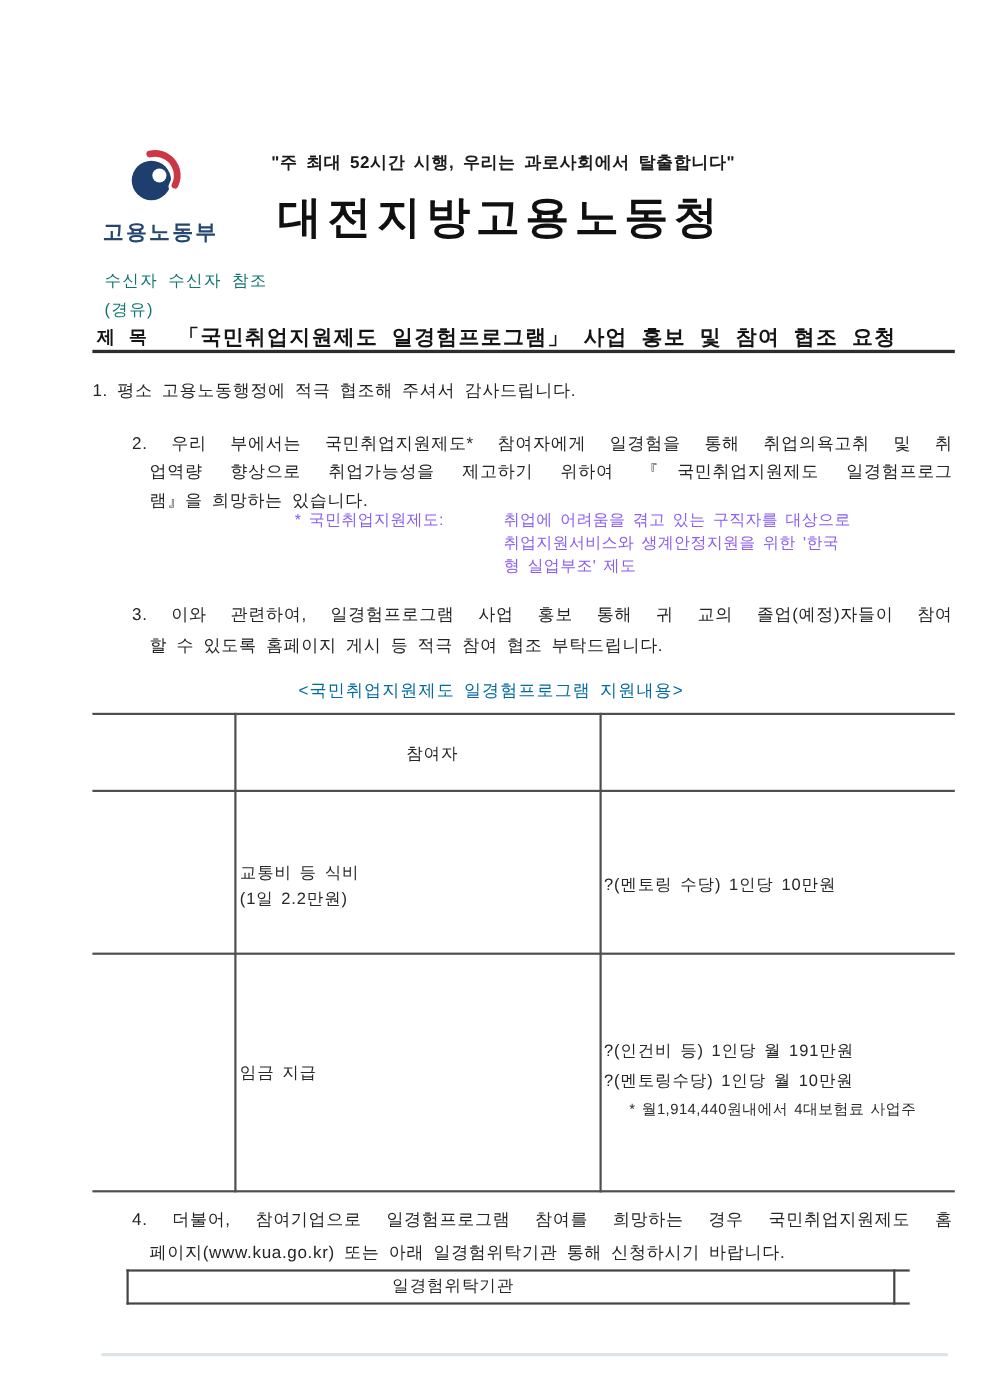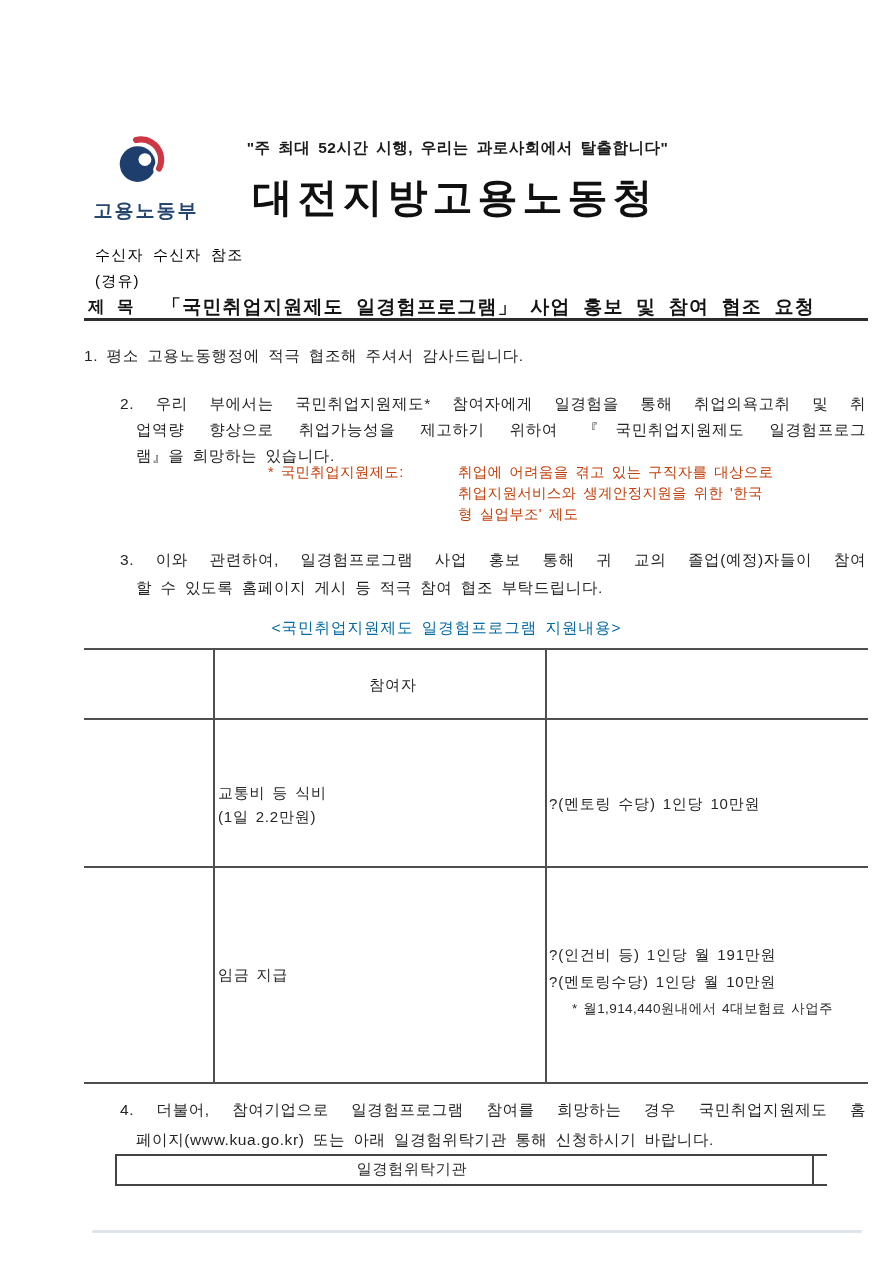--- a/index.html
+++ b/index.html
@@ -6,25 +6,25 @@
   .page{
     position:relative;width:893px;height:1264px;background:#ffffff;
     font-family:"Liberation Sans","DejaVu Sans",sans-serif;color:#222;overflow:hidden;
   }
   .abs{position:absolute;white-space:nowrap;}
   .just{white-space:normal;text-align:justify;text-align-last:justify;}
   .center{text-align:center;}
   .ministry-label{font-size:19px;font-weight:bold;letter-spacing:2px;color:#24466f;}
   .slogan{font-size:15.5px;font-weight:bold;letter-spacing:0.5px;word-spacing:3px;color:#1b1b1b;}
   .office-title{font-size:40px;font-weight:bold;letter-spacing:5px;color:#101010;}
-  .meta-text{font-size:15px;letter-spacing:1.2px;word-spacing:4px;color:#000000;text-align:right;}
+  .meta-text{font-size:15px;letter-spacing:1.2px;word-spacing:4px;color:#0f766e;text-align:right;}
   .subject-label{font-size:16.5px;font-weight:bold;letter-spacing:4px;color:#141414;}
   .subject-text{font-size:19px;font-weight:bold;letter-spacing:1.2px;word-spacing:6px;color:#141414;}
   .body-text{font-size:15.5px;letter-spacing:0.6px;word-spacing:3.5px;color:#242424;line-height:20px;}
-  .fn-text{font-size:14.5px;letter-spacing:0.3px;word-spacing:2.5px;color:#c2410c;}
+  .fn-text{font-size:14.5px;letter-spacing:0.3px;word-spacing:2.5px;color:#8b5cf6;}
   .cell-text{font-size:15px;letter-spacing:0.8px;word-spacing:2px;color:#262626;}
   .cell-note{font-size:13.5px;letter-spacing:0.4px;word-spacing:1.5px;color:#2c2c2c;}
   .caption-text{font-size:15.5px;letter-spacing:1px;word-spacing:3px;color:#0369a1;}
   .hline{position:absolute;background:#4f4f4f;height:2px;}
   .vline{position:absolute;background:#4f4f4f;width:2px;}
   .subject-rule{position:absolute;background:#2d2d2d;height:3px;}
   .artifact{position:absolute;background:#c3cfd9;opacity:0.55;border-radius:2px;filter:blur(0.5px);}
 </style>
 </head>
 <body>

